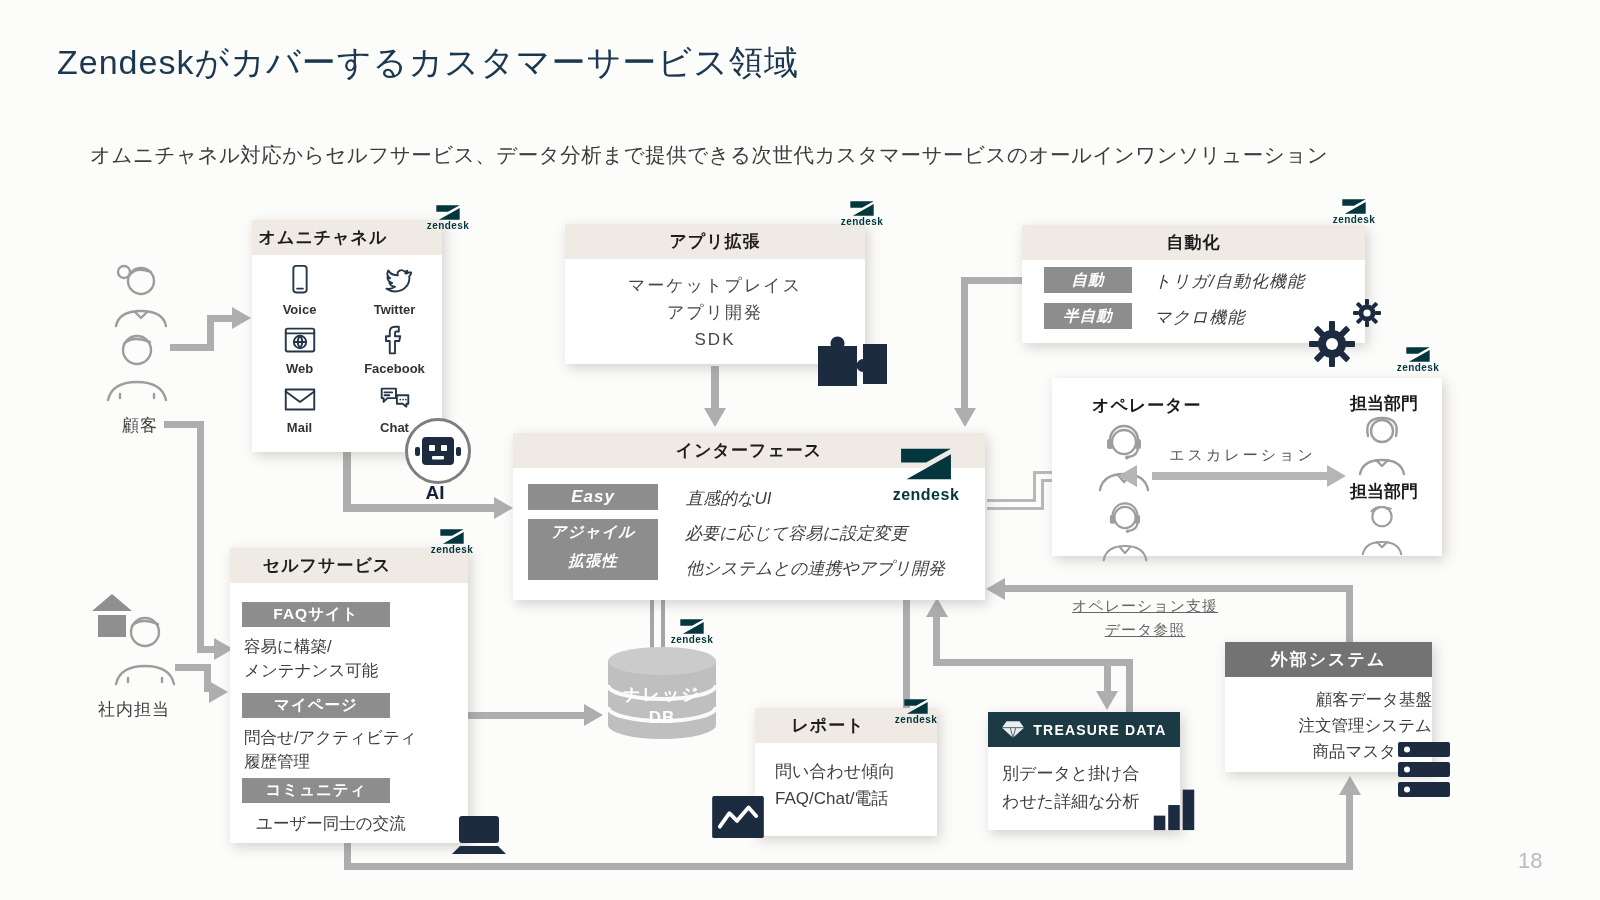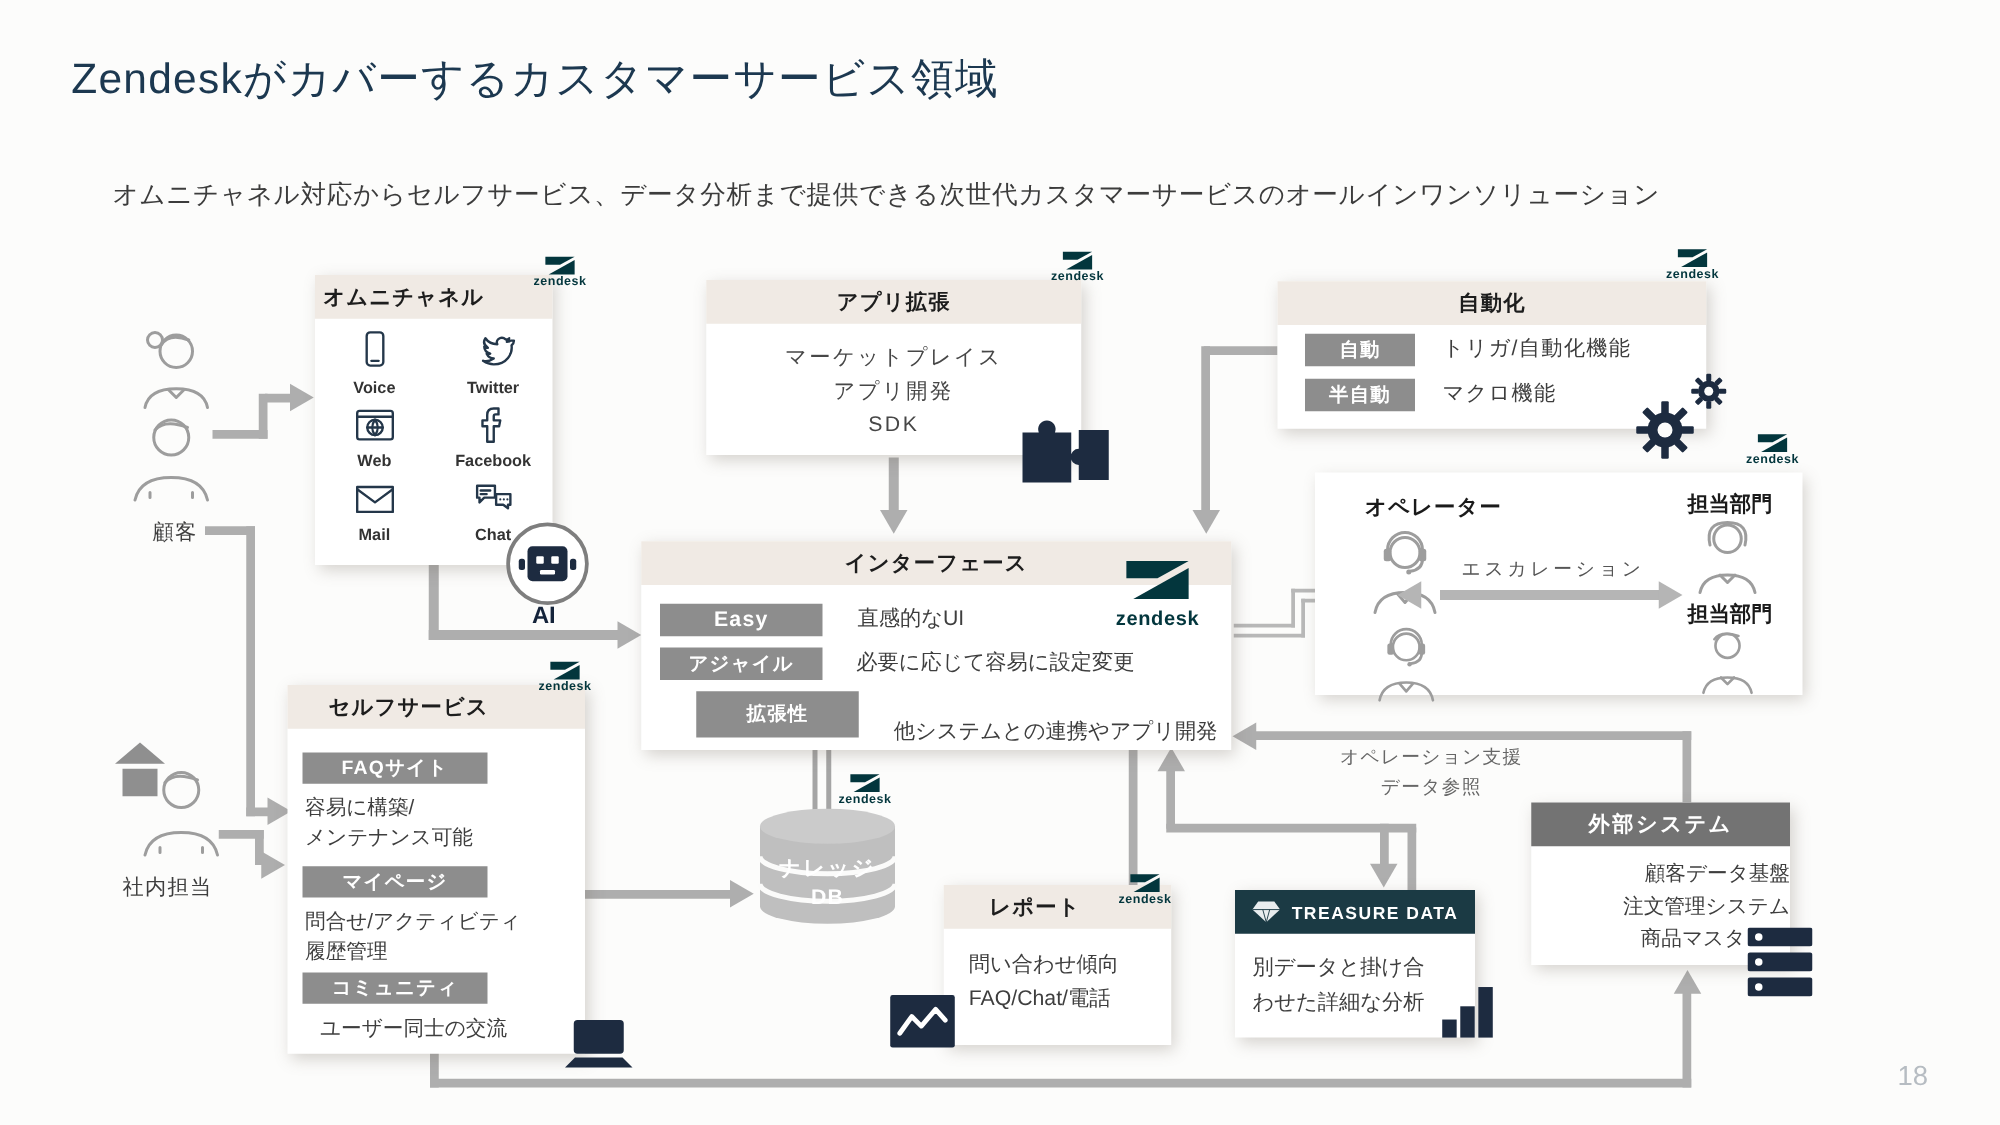--- a/index.html
+++ b/index.html
@@ -18,21 +18,21 @@
   .ar-l{border-top:11px solid transparent;border-bottom:11px solid transparent;border-right:19px solid #aeaeae;}
   .ar-u{border-left:11px solid transparent;border-right:11px solid transparent;border-bottom:19px solid #aeaeae;}
   .ar-d{border-left:11px solid transparent;border-right:11px solid transparent;border-top:19px solid #aeaeae;}
   .zlogo{position:absolute;width:52px;text-align:center;z-index:6;}
   .zlogo svg{display:block;margin:0 auto;}
   .zlogo .zword{display:block;font-size:10px;font-weight:bold;color:#03363d;letter-spacing:.4px;margin-top:-1px;}
   .chan{display:flex;flex-direction:column;align-items:center;}
   .icn-outline{stroke:#24374a;fill:none;stroke-width:2;stroke-linecap:round;stroke-linejoin:round;}
   .clabel{font-size:13px;font-weight:bold;color:#333;margin-top:1px;}
   .person-stroke{stroke:#9d9d9d;fill:none;stroke-width:2.4;stroke-linecap:round;stroke-linejoin:round;}
-  .rowline{position:absolute;display:flex;align-items:flex-start;}
+  .rowline{position:absolute;display:flex;align-items:flex-end;font-style:italic;}
   .rowtext{font-size:17px;color:#3e3e3e;}
   .ctext{font-size:16.5px;color:#3e3e3e;line-height:24px;}
   .navy{fill:#1d2b40;}
 </style>
 </head>
 <body>
 
 <div class="abs" style="left:57px;top:40px;font-size:34px;color:#1c3850;letter-spacing:1px;">Zendeskがカバーするカスタマーサービス領域</div>
 <div class="abs" style="left:90px;top:141px;font-size:20.5px;color:#3c3c3c;letter-spacing:.5px;">オムニチャネル対応からセルフサービス、データ分析まで提供できる次世代カスタマーサービスのオールインワンソリューション</div>
 
@@ -209,21 +209,21 @@
   <div class="bhead">インターフェース</div>
   <div class="rowline" style="left:15px;top:50px;height:27px;">
     <div class="badge" style="width:130px;height:26px;font-size:17px;">Easy</div>
     <div class="rowtext" style="margin-left:28px;">直感的なUI</div>
   </div>
   <div class="rowline" style="left:15px;top:85px;height:27px;">
     <div class="badge" style="width:130px;height:26px;">アジャイル</div>
     <div class="rowtext" style="margin-left:27px;">必要に応じて容易に設定変更</div>
   </div>
   <div class="rowline" style="left:15px;top:120px;height:27px;">
-    <div class="badge" style="width:130px;height:37px;margin-left:29px;">拡張性</div>
+    <div class="badge" style="width:130px;height:37px;">拡張性</div>
     <div class="rowtext" style="margin-left:28px;margin-top:20px;">他システムとの連携やアプリ開発</div>
   </div>
 </div>
 
 <div class="abs" style="left:888px;top:446px;width:76px;text-align:center;z-index:6;">
   <svg width="56" height="36" viewBox="0 0 40 26">
     <polygon points="2,2 38,2 20,12 2,12" fill="#03363d"></polygon>
     <polygon points="38,6 38,24 6,24" fill="#03363d"></polygon>
   </svg>
   <div style="font-size:16px;font-weight:bold;color:#03363d;letter-spacing:.5px;">zendesk</div>
@@ -402,21 +402,21 @@
     <rect x="7" y="26" width="5" height="9" rx="2" class="navy"></rect>
     <rect x="48" y="26" width="5" height="9" rx="2" class="navy"></rect>
     <rect x="14" y="16" width="32" height="28" rx="4" class="navy"></rect>
     <rect x="21" y="24" width="6" height="6" rx="1" fill="#fff"></rect>
     <rect x="33" y="24" width="6" height="6" rx="1" fill="#fff"></rect>
     <rect x="24" y="35" width="12" height="3.5" rx="1" fill="#fff"></rect>
   </svg>
 </div>
 <div class="abs" style="left:405px;top:482px;width:60px;text-align:center;font-weight:bold;font-size:19px;color:#14233a;z-index:7;">AI</div>
 
-<div class="abs" style="left:1045px;top:594px;width:200px;text-align:center;font-size:15px;color:#666;line-height:24px;letter-spacing:1px;z-index:3;">
+<div class="abs" style="left:1045px;top:594px;width:200px;text-align:center;font-size:15px;color:#666;line-height:24px;letter-spacing:1px;z-index:3;text-decoration:underline;">
   <div>オペレーション支援</div>
   <div>データ参照</div>
 </div>
 
 <div class="zlogo" style="left:422px;top:204px;">
   <svg width="26" height="17" viewBox="0 0 40 26">
       <polygon points="2,2 38,2 20,12 2,12" fill="#03363d"></polygon>
       <polygon points="38,6 38,24 6,24" fill="#03363d"></polygon>
     </svg>
   <span class="zword">zendesk</span>

